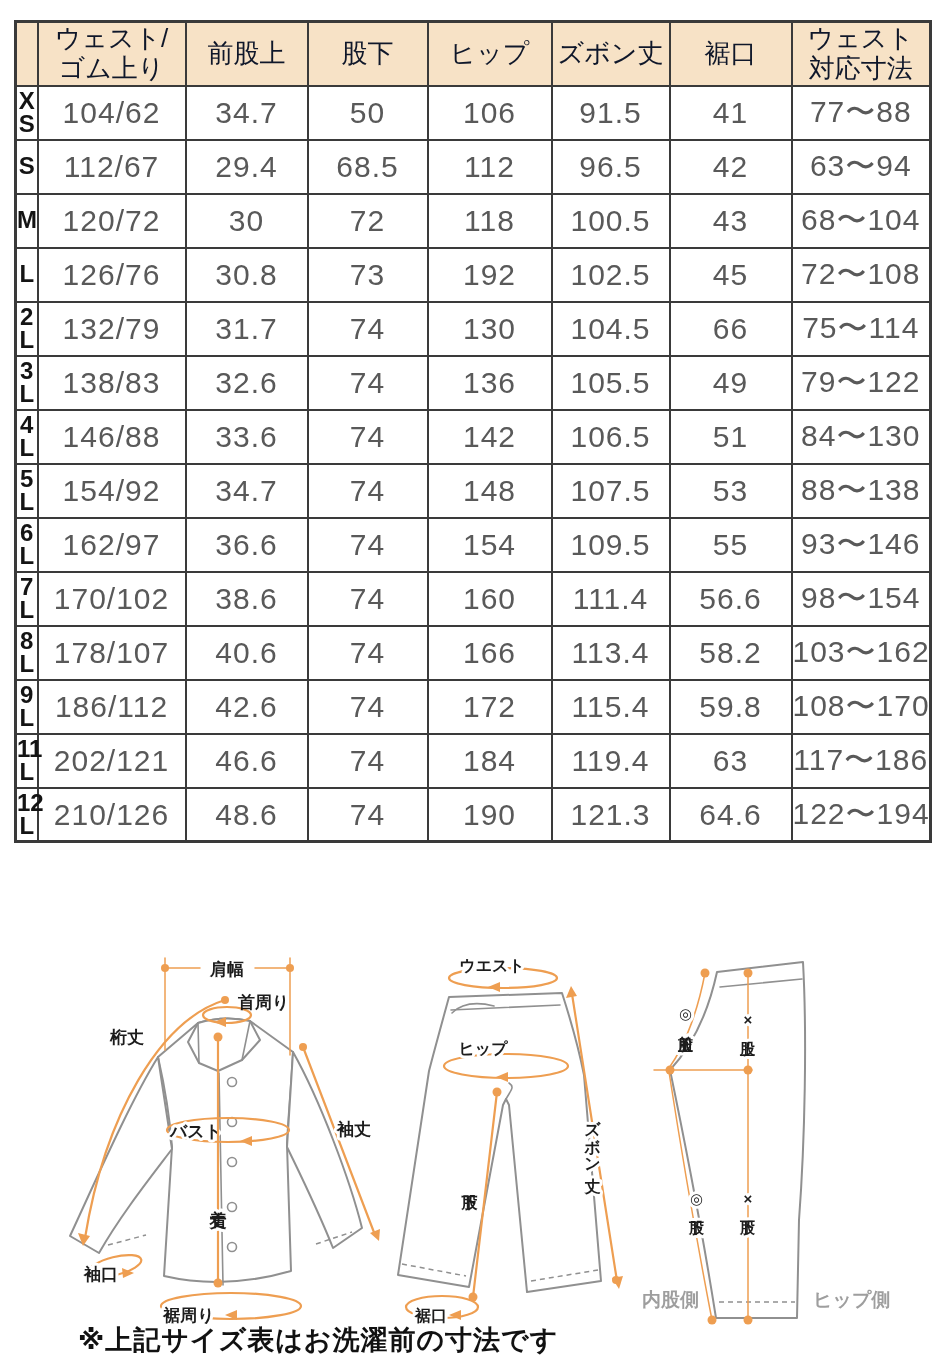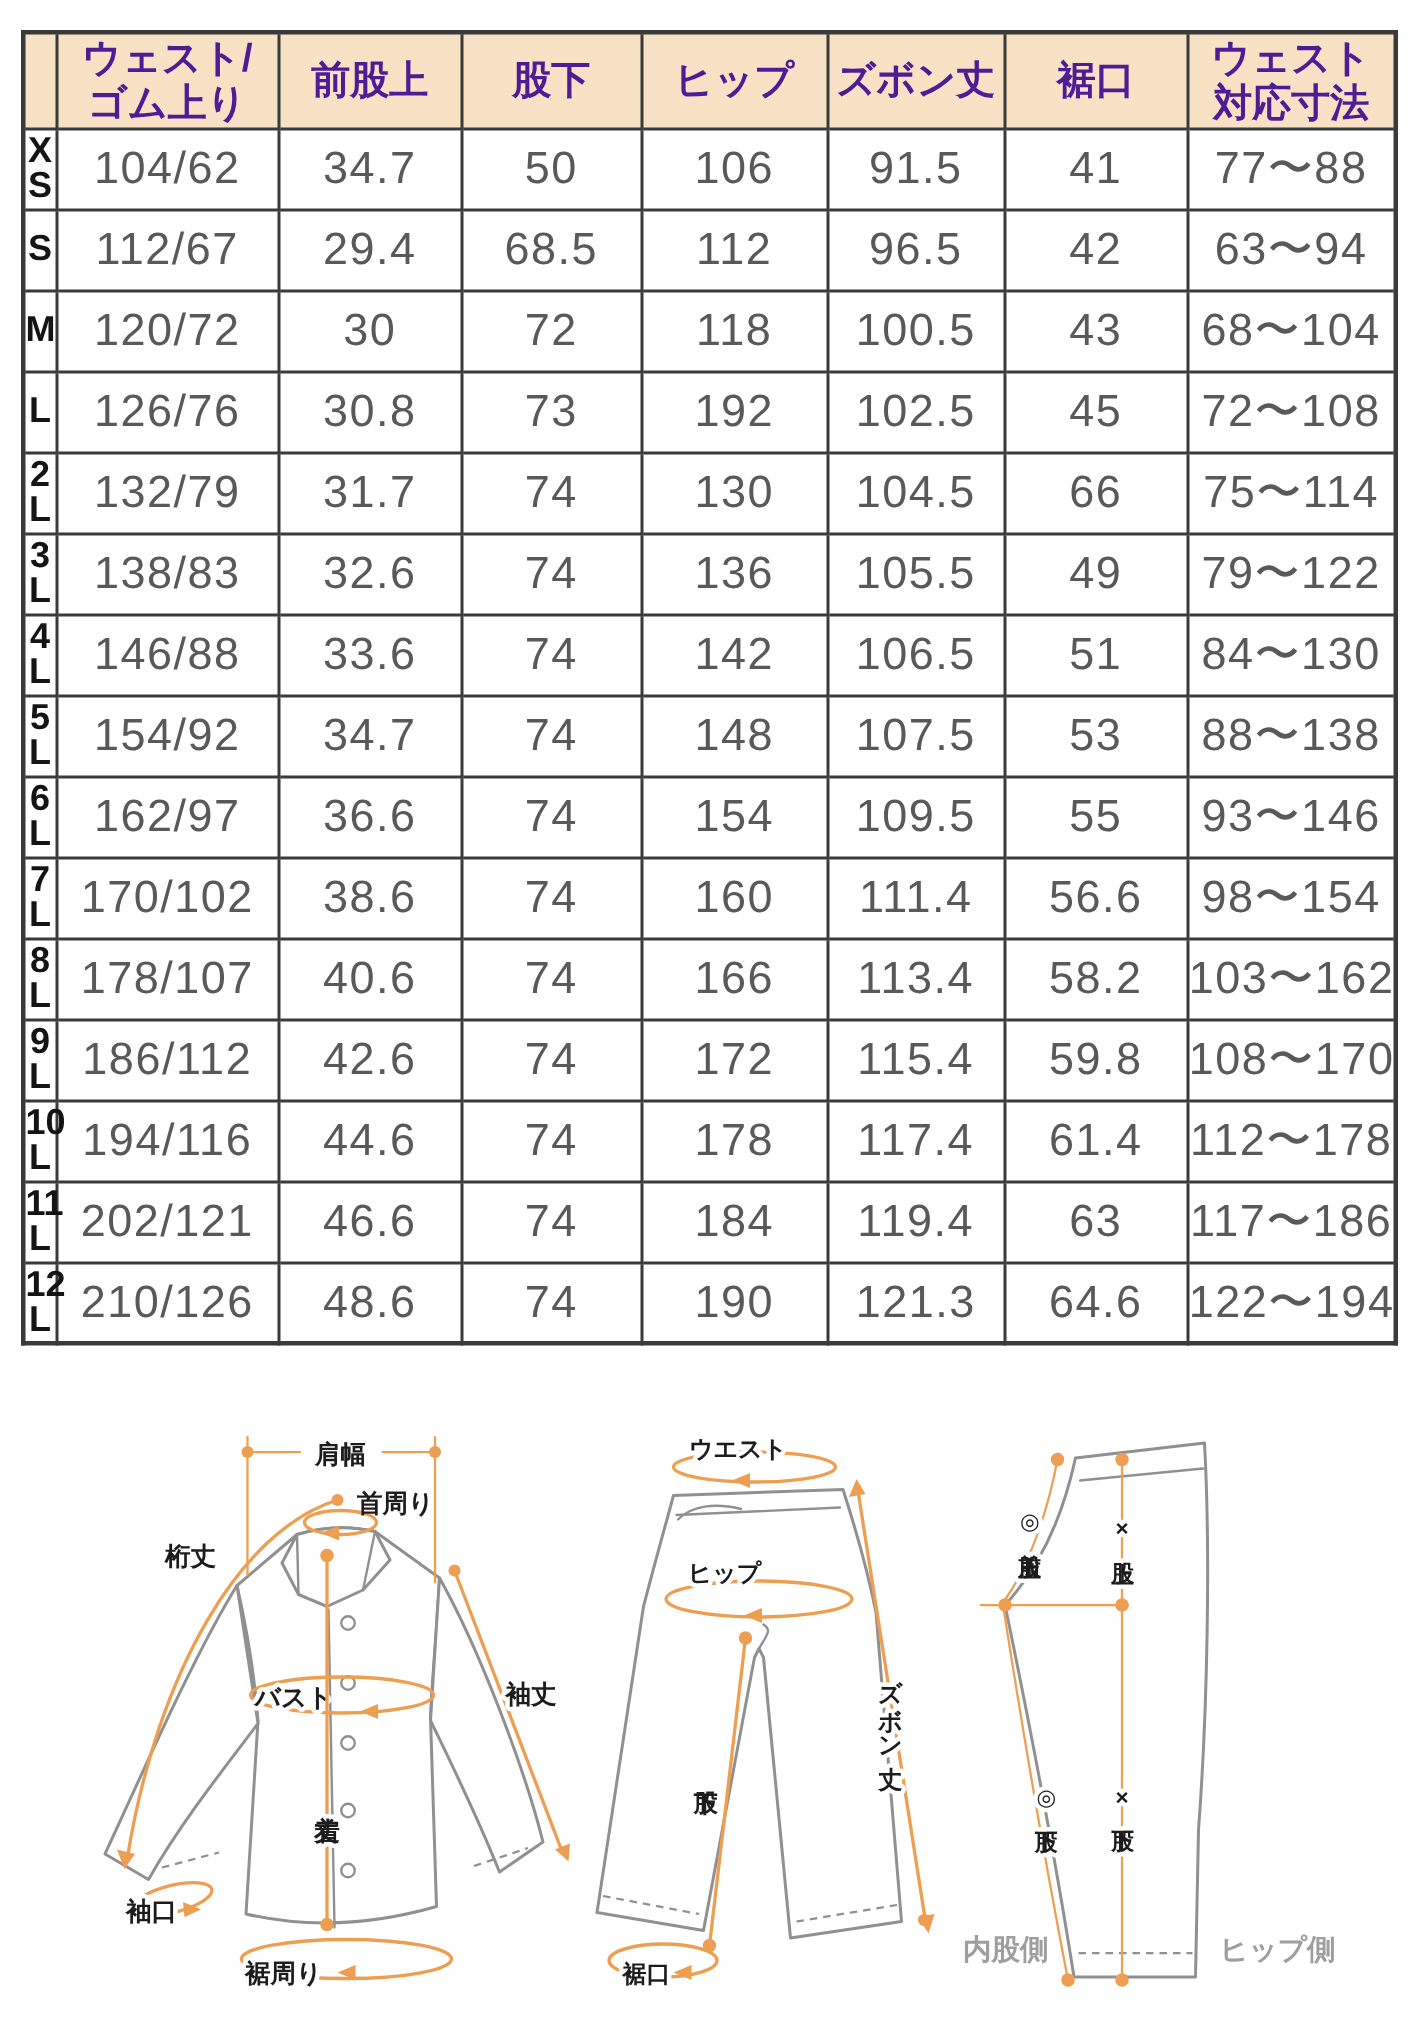--- a/index.html
+++ b/index.html
@@ -15,21 +15,21 @@
   html,body{background:#fff;}
   body{font-family:"Liberation Sans","DejaVu Sans",sans-serif;}
   .page{position:relative;width:940px;height:1360px;background:#fff;overflow:hidden;}
 
   
   .table-wrap{position:absolute;left:14px;top:20px;}
   table.size-table{border-collapse:collapse;table-layout:fixed;width:915px;border:3px solid var(--table-border);}
   .size-table th,.size-table td{border:2px solid var(--table-border);text-align:center;vertical-align:middle;}
   .size-table thead th{
     background:var(--header-bg);
-    font-size:26px;font-weight:bold;color:#4c1d95;
+    font-size:26px;font-weight:normal;color:#0f172a;
     white-space:pre-line;line-height:1.15;height:64px;padding:1px 0;
   }
   .size-table tbody th{
     font-size:24px;font-weight:bold;color:#141414;background:#fff;
     white-space:pre-line;line-height:0.95;padding:0;overflow:visible;
   }
   .size-table tbody td{
     font-size:30px;font-weight:400;color:var(--cell-text);
     height:54px;padding:0;letter-spacing:1px;white-space:nowrap;
   }
@@ -208,31 +208,20 @@
 L</th>
     <td>186/112</td>
     <td>42.6</td>
     <td>74</td>
     <td>172</td>
     <td>115.4</td>
     <td>59.8</td>
     <td>108〜170</td>
   </tr>
           <tr>
-    <th class="size-cell">10
-L</th>
-    <td>194/116</td>
-    <td>44.6</td>
-    <td>74</td>
-    <td>178</td>
-    <td>117.4</td>
-    <td>61.4</td>
-    <td>112〜178</td>
-  </tr>
-          <tr>
     <th class="size-cell">11
 L</th>
     <td>202/121</td>
     <td>46.6</td>
     <td>74</td>
     <td>184</td>
     <td>119.4</td>
     <td>63</td>
     <td>117〜186</td>
   </tr>
@@ -355,13 +344,14 @@
 
       <text class="dlabel xs ko vtext" x="686" y="76" text-anchor="middle">◎前股上</text>
       <text class="dlabel xs ko vtext" x="748" y="81" text-anchor="middle">×股上</text>
       <text class="dlabel xs ko vtext" x="697" y="260" text-anchor="middle">◎股下</text>
       <text class="dlabel xs ko vtext" x="748" y="260" text-anchor="middle">×股下</text>
       <text class="graylabel" x="642" y="366" text-anchor="start">内股側</text>
       <text class="graylabel" x="813" y="366" text-anchor="start">ヒップ側</text>
     </g>
   </svg>
 
+  <div class="note">※上記サイズ表はお洗濯前の寸法です</div>
 </div>
 
 </body></html>

